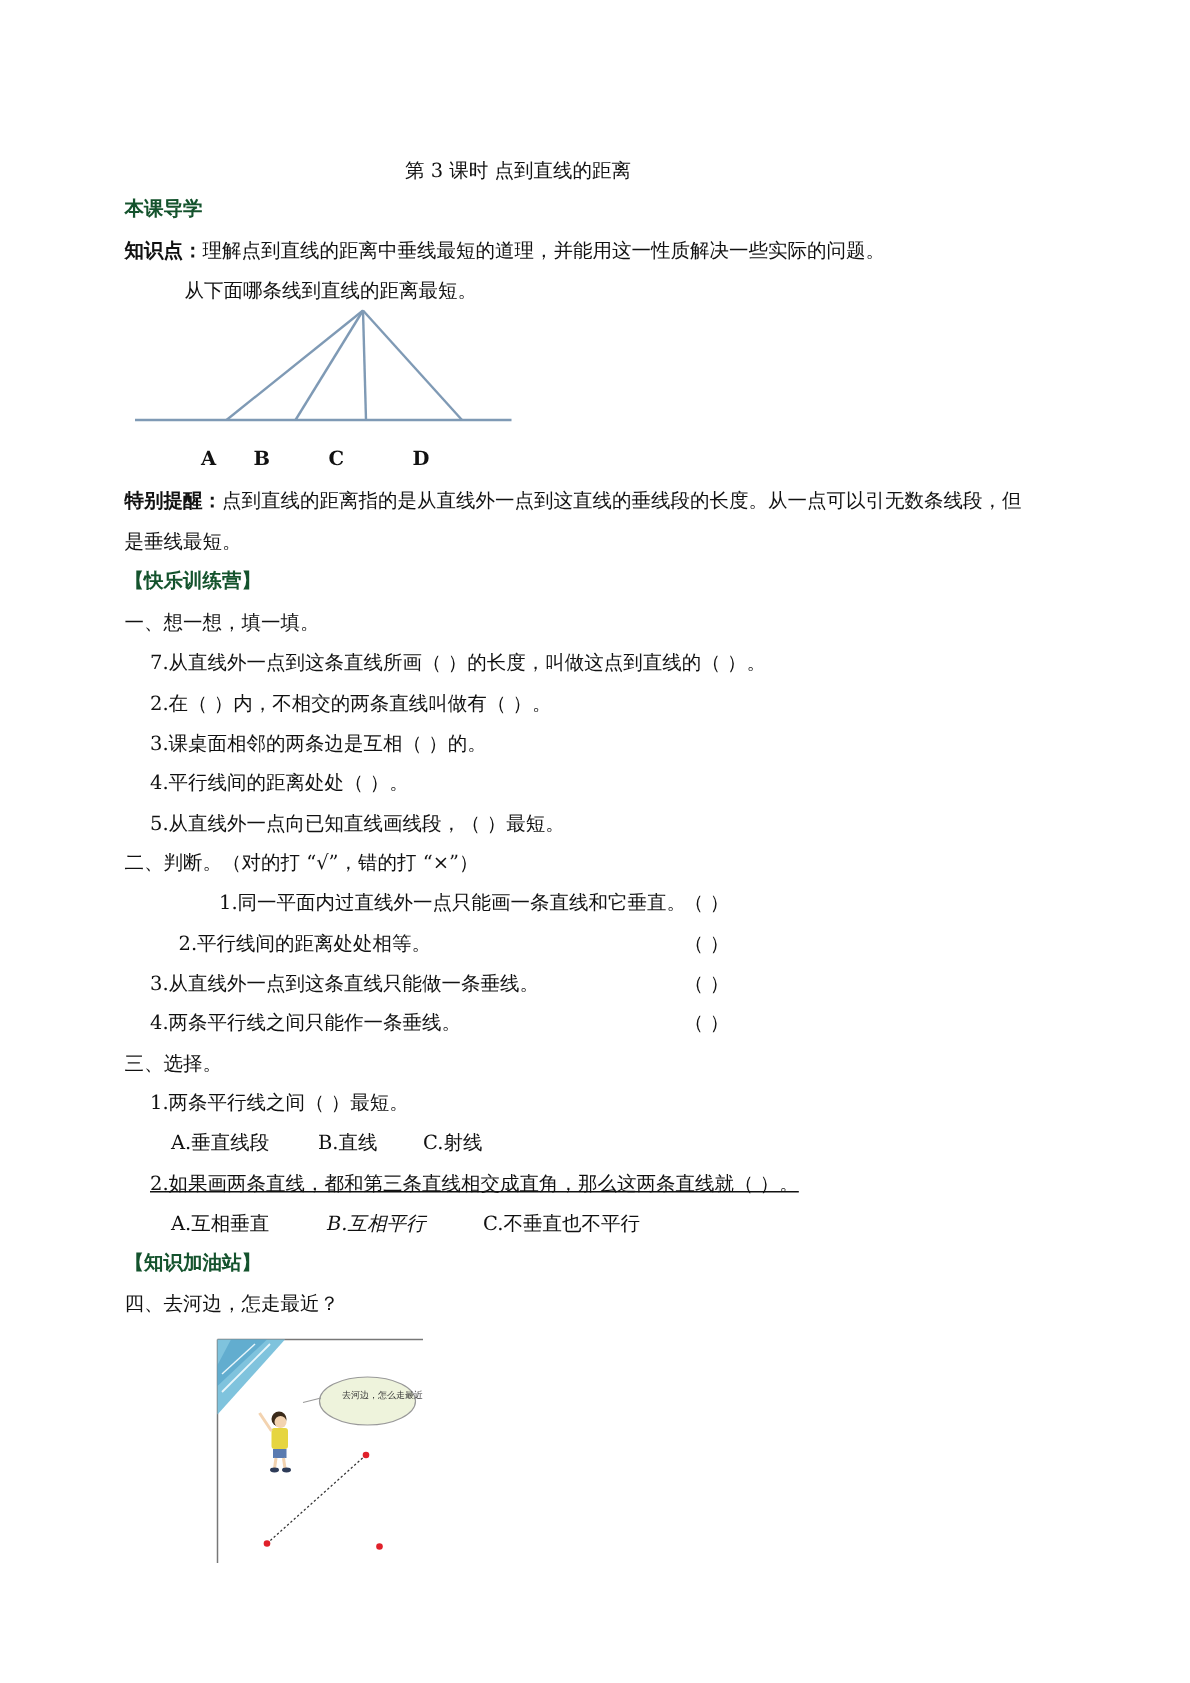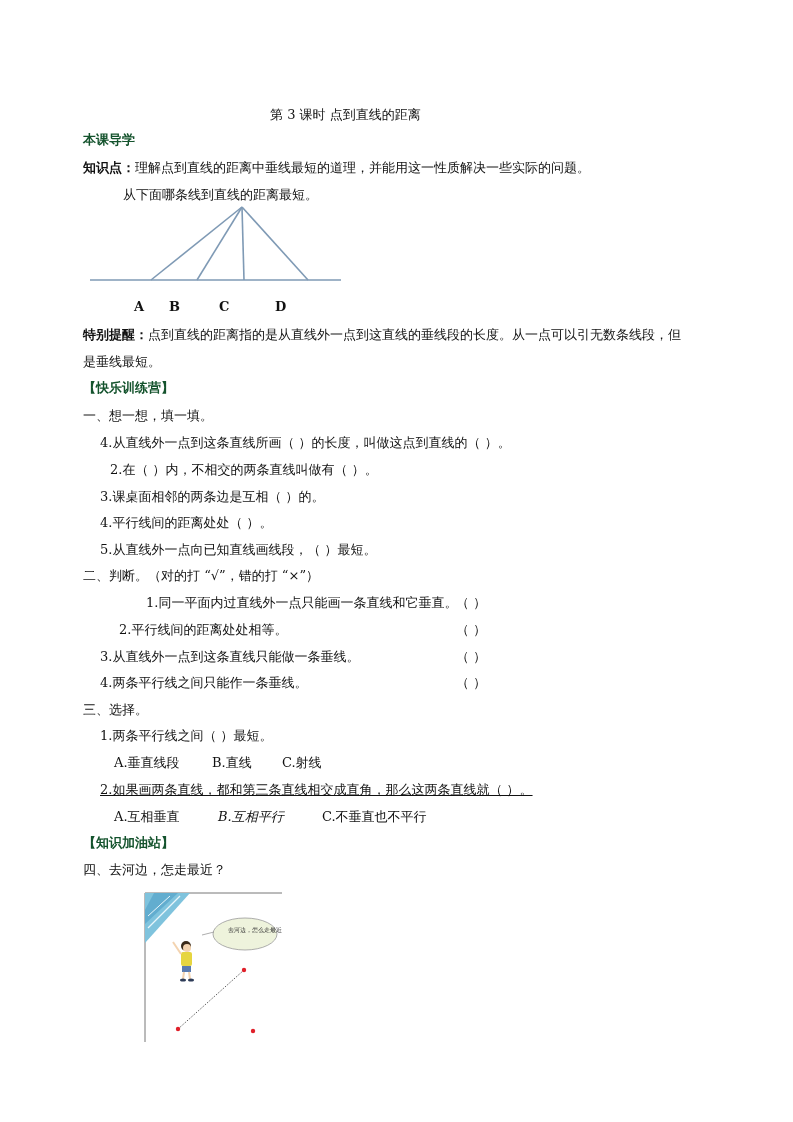--- a/index.html
+++ b/index.html
@@ -40,22 +40,22 @@
 <div class="abs lbl" style="left:275px;top:299px;">D</div>
 
 <div class="abs" style="left:83px;top:327px;">
   <span class="bold">特别提醒：</span><span>点到直线的距离指的是从直线外一点到这直线的垂线段的长度。从一点可以引无数条线段，但</span>
 </div>
 <div class="abs" style="left:83px;top:354px;">是垂线最短。</div>
 
 <div class="abs red" style="left:83px;top:380px;">【快乐训练营】</div>
 
 <div class="abs" style="left:83px;top:408px;">一、想一想，填一填。</div>
-<div class="abs" style="left:100px;top:435px;">4.从直线外一点到这条直线所画（      ）的长度，叫做这点到直线的（      ）。</div>
-<div class="abs" style="left:110px;top:462px;">2.在（      ）内，不相交的两条直线叫做有（      ）。</div>
+<div class="abs" style="left:100px;top:435px;">7.从直线外一点到这条直线所画（      ）的长度，叫做这点到直线的（      ）。</div>
+<div class="abs" style="left:100px;top:462px;">2.在（      ）内，不相交的两条直线叫做有（      ）。</div>
 <div class="abs" style="left:100px;top:489px;">3.课桌面相邻的两条边是互相（      ）的。</div>
 <div class="abs" style="left:100px;top:515px;">4.平行线间的距离处处（      ）。</div>
 <div class="abs" style="left:100px;top:542px;">5.从直线外一点向已知直线画线段，（      ）最短。</div>
 
 <div class="abs" style="left:83px;top:568px;">二、判断。（对的打 “√”，错的打 “×”）</div>
 <div class="abs" style="left:100px;top:595px;margin-left:46px;">1.同一平面内过直线外一点只能画一条直线和它垂直。</div>
 <div class="abs" style="left:456px;top:595px;">（    ）</div>
 <div class="abs" style="left:100px;top:622px;margin-left:19px;">2.平行线间的距离处处相等。</div>
 <div class="abs" style="left:456px;top:622px;">（    ）</div>
 <div class="abs" style="left:100px;top:649px;">3.从直线外一点到这条直线只能做一条垂线。</div>

